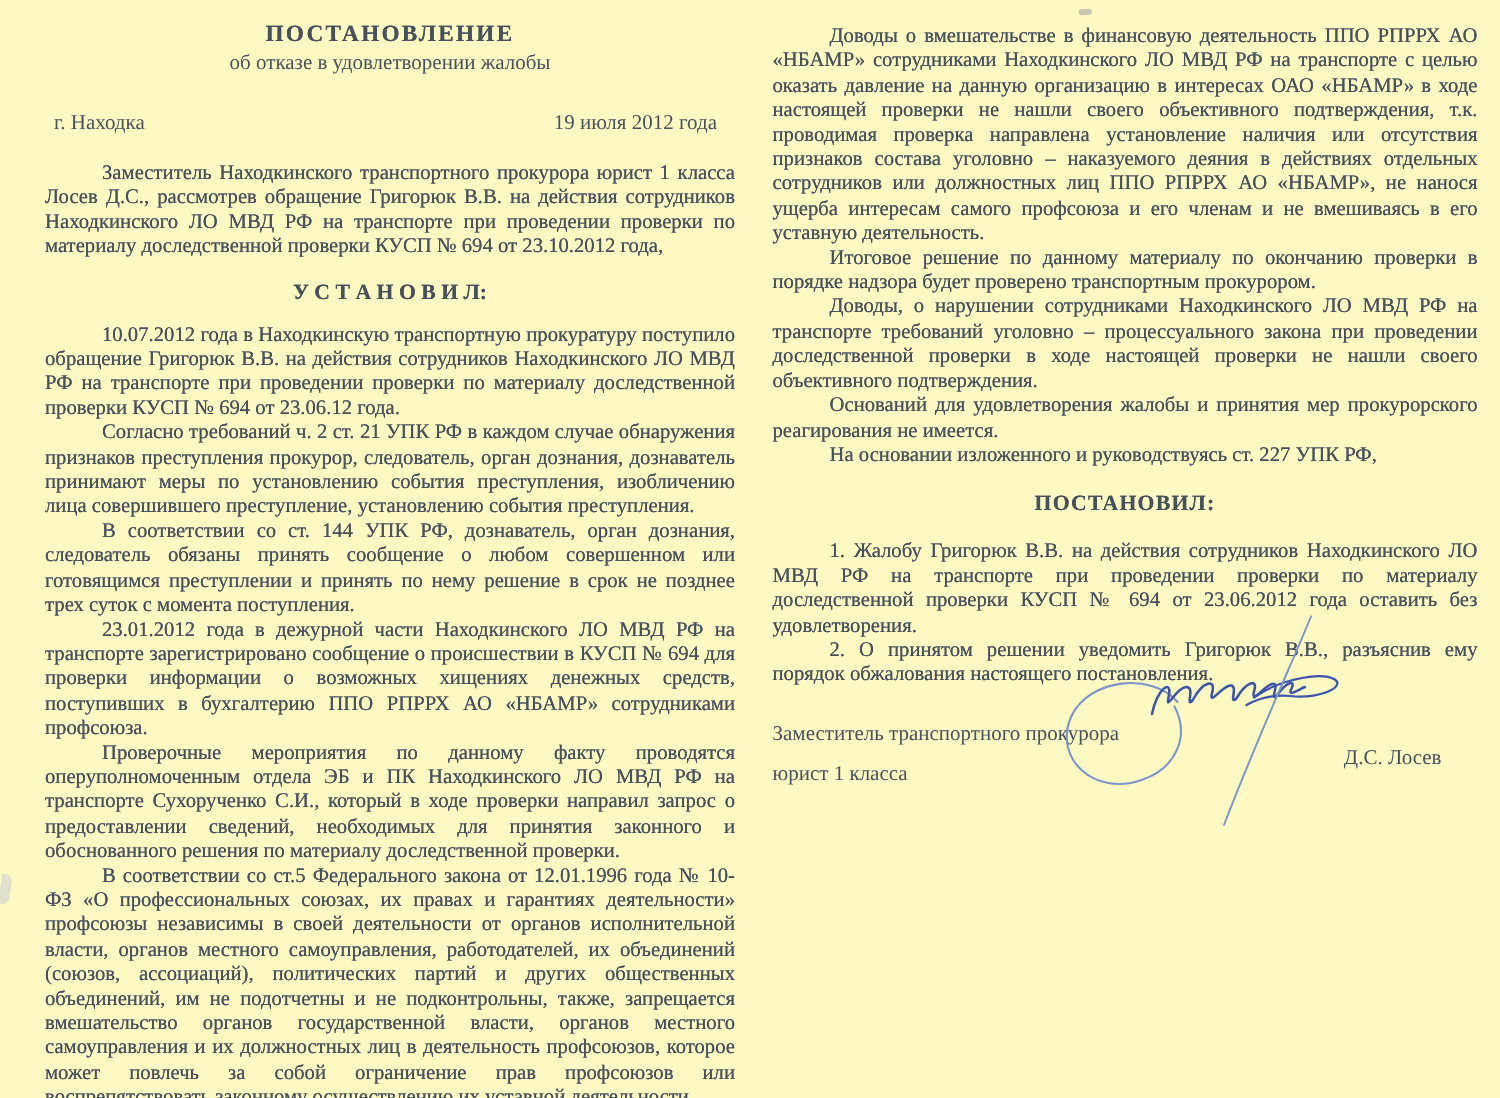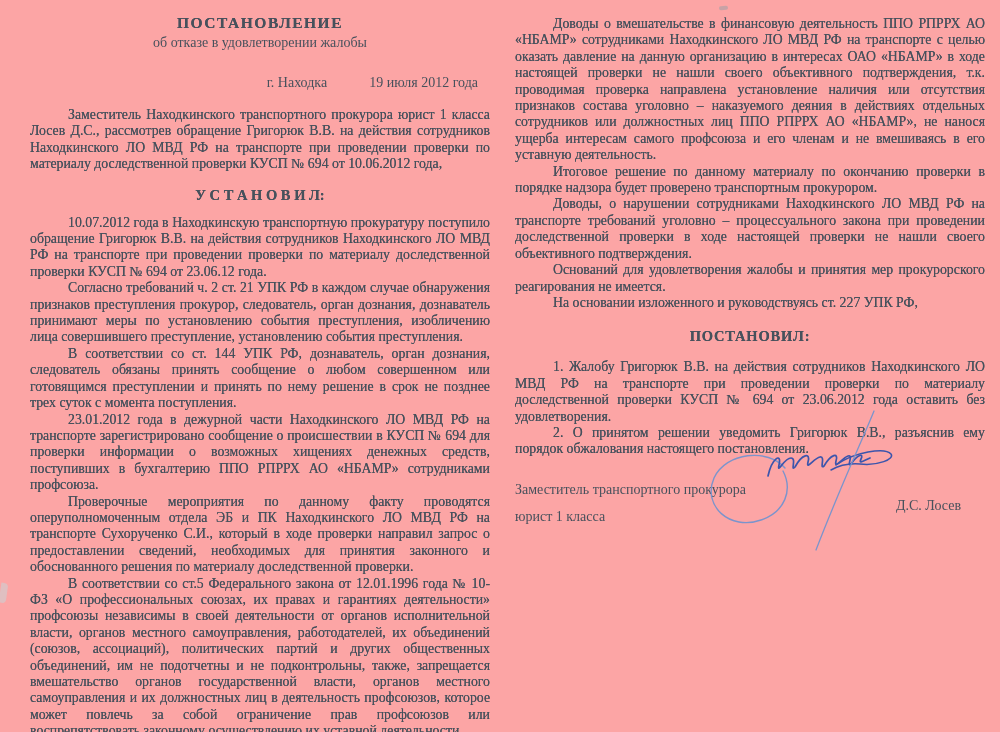--- a/index.html
+++ b/index.html
@@ -4,21 +4,21 @@
 <style>
   html, body {
     margin: 0;
     padding: 0;
     background: #ffffff;
   }
   .page {
     position: relative;
     width: 1000px;
     height: 732px;
-    background: #fca5a5;
+    background: #fef9c3;
     overflow: hidden;
     font-family: "Liberation Serif", "DejaVu Serif", serif;
     color: #47515c;
   }
   .col {
     position: absolute;
   }
   .col-left {
     left: 30px;
     top: 14px;
@@ -36,25 +36,24 @@
     letter-spacing: 1.5px;
     text-shadow: 0 0 0.4px #47515c;
   }
   .doc-subtitle {
     text-align: center;
     font-size: 14px;
     margin-top: 3px;
   }
   .meta-row {
     display: flex;
-    justify-content: flex-end;
+    justify-content: space-between;
     margin-top: 24px;
     padding: 0 12px 0 6px;
     font-size: 14px;
-    gap: 42px;
   }
   .para {
     margin: 0;
     text-align: justify;
     text-indent: 38px;
     font-size: 13.8px;
     line-height: 16.4px;
     text-shadow: 0 0 0.35px #4a545f;
   }
   .para.first {
@@ -131,21 +130,21 @@
 
   <div class="col col-left">
     <div class="doc-title">ПОСТАНОВЛЕНИЕ</div>
     <div class="doc-subtitle">об отказе в удовлетворении жалобы</div>
 
     <div class="meta-row">
       <span>г. Находка</span>
       <span>19 июля 2012 года</span>
     </div>
 
-    <p class="para first">Заместитель Находкинского транспортного прокурора юрист 1 класса Лосев Д.С., рассмотрев обращение Григорюк В.В. на действия сотрудников Находкинского ЛО МВД РФ на транспорте при проведении проверки по материалу доследственной проверки КУСП № 694 от 10.06.2012 года,</p>
+    <p class="para first">Заместитель Находкинского транспортного прокурора юрист 1 класса Лосев Д.С., рассмотрев обращение Григорюк В.В. на действия сотрудников Находкинского ЛО МВД РФ на транспорте при проведении проверки по материалу доследственной проверки КУСП № 694 от 23.10.2012 года,</p>
 
     <div class="section-heading">У С Т А Н О В И Л:</div>
 
     <p class="para">10.07.2012 года в Находкинскую транспортную прокуратуру поступило обращение Григорюк В.В. на действия сотрудников Находкинского ЛО МВД РФ на транспорте при проведении проверки по материалу доследственной проверки КУСП № 694 от 23.06.12 года.</p>
     <p class="para">Согласно требований ч. 2 ст. 21 УПК РФ в каждом случае обнаружения признаков преступления прокурор, следователь, орган дознания, дознаватель принимают меры по установлению события преступления, изобличению лица совершившего преступление, установлению события преступления.</p>
     <p class="para">В соответствии со ст. 144 УПК РФ, дознаватель, орган дознания, следователь обязаны принять сообщение о любом совершенном или готовящимся преступлении и принять по нему решение в срок не позднее трех суток с момента поступления.</p>
     <p class="para">23.01.2012 года в дежурной части Находкинского ЛО МВД РФ на транспорте зарегистрировано сообщение о происшествии в КУСП № 694 для проверки информации о возможных хищениях денежных средств, поступивших в бухгалтерию ППО РПРРХ АО «НБАМР» сотрудниками профсоюза.</p>
     <p class="para">Проверочные мероприятия по данному факту проводятся оперуполномоченным отдела ЭБ и ПК Находкинского ЛО МВД РФ на транспорте Сухорученко С.И., который в ходе проверки направил запрос о предоставлении сведений, необходимых для принятия законного и обоснованного решения по материалу доследственной проверки.</p>
     <p class="para">В соответствии со ст.5 Федерального закона от 12.01.1996 года № 10-ФЗ «О профессиональных союзах, их правах и гарантиях деятельности» профсоюзы независимы в своей деятельности от органов исполнительной власти, органов местного самоуправления, работодателей, их объединений (союзов, ассоциаций), политических партий и других общественных объединений, им не подотчетны и не подконтрольны, также, запрещается вмешательство органов государственной власти, органов местного самоуправления и их должностных лиц в деятельность профсоюзов, которое может повлечь за собой ограничение прав профсоюзов или воспрепятствовать законному осуществлению их уставной деятельности.</p>
   </div>

